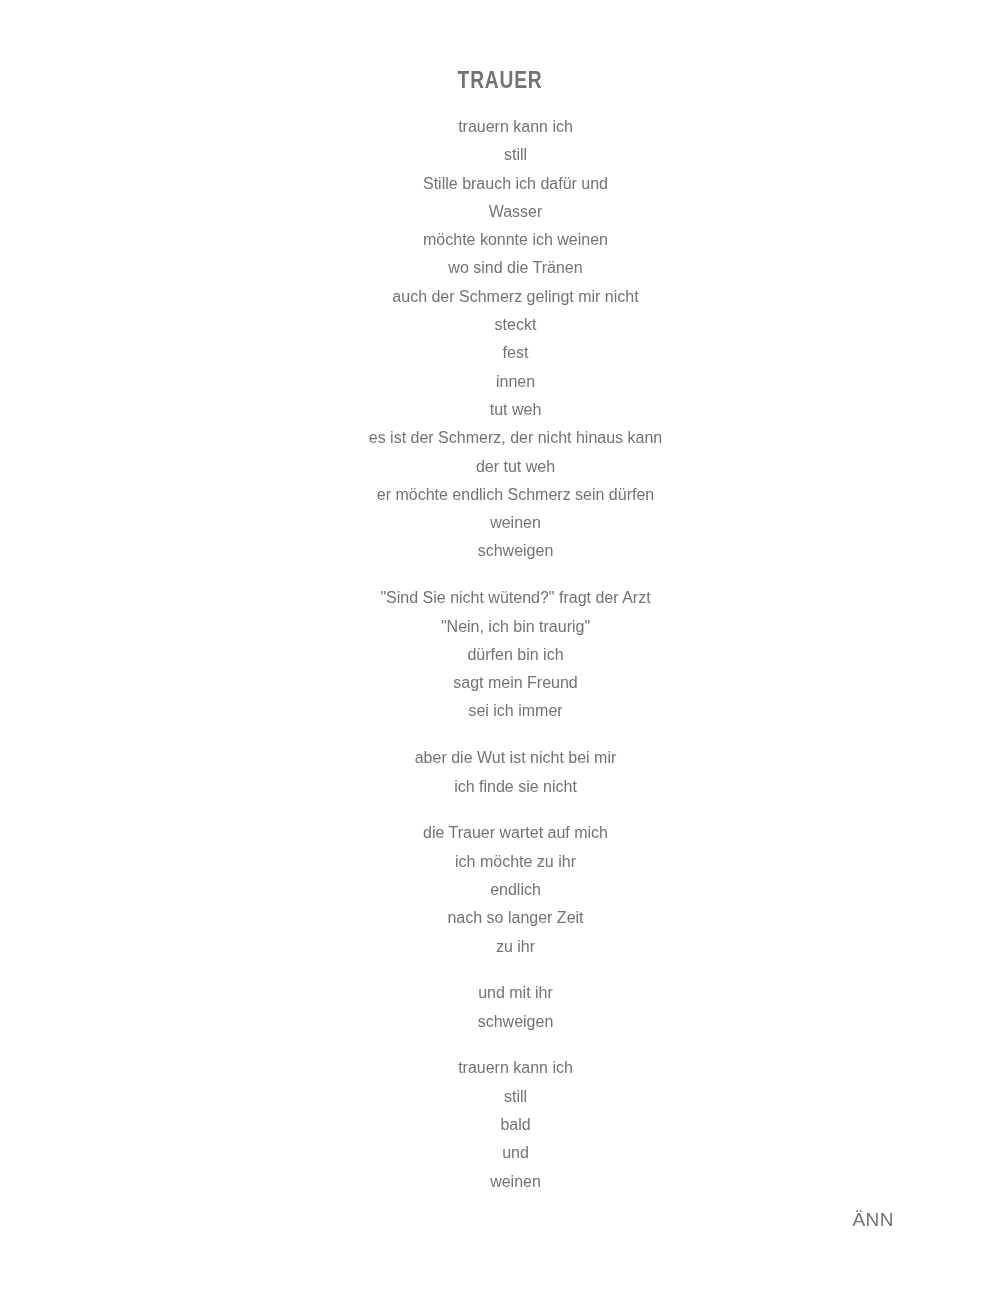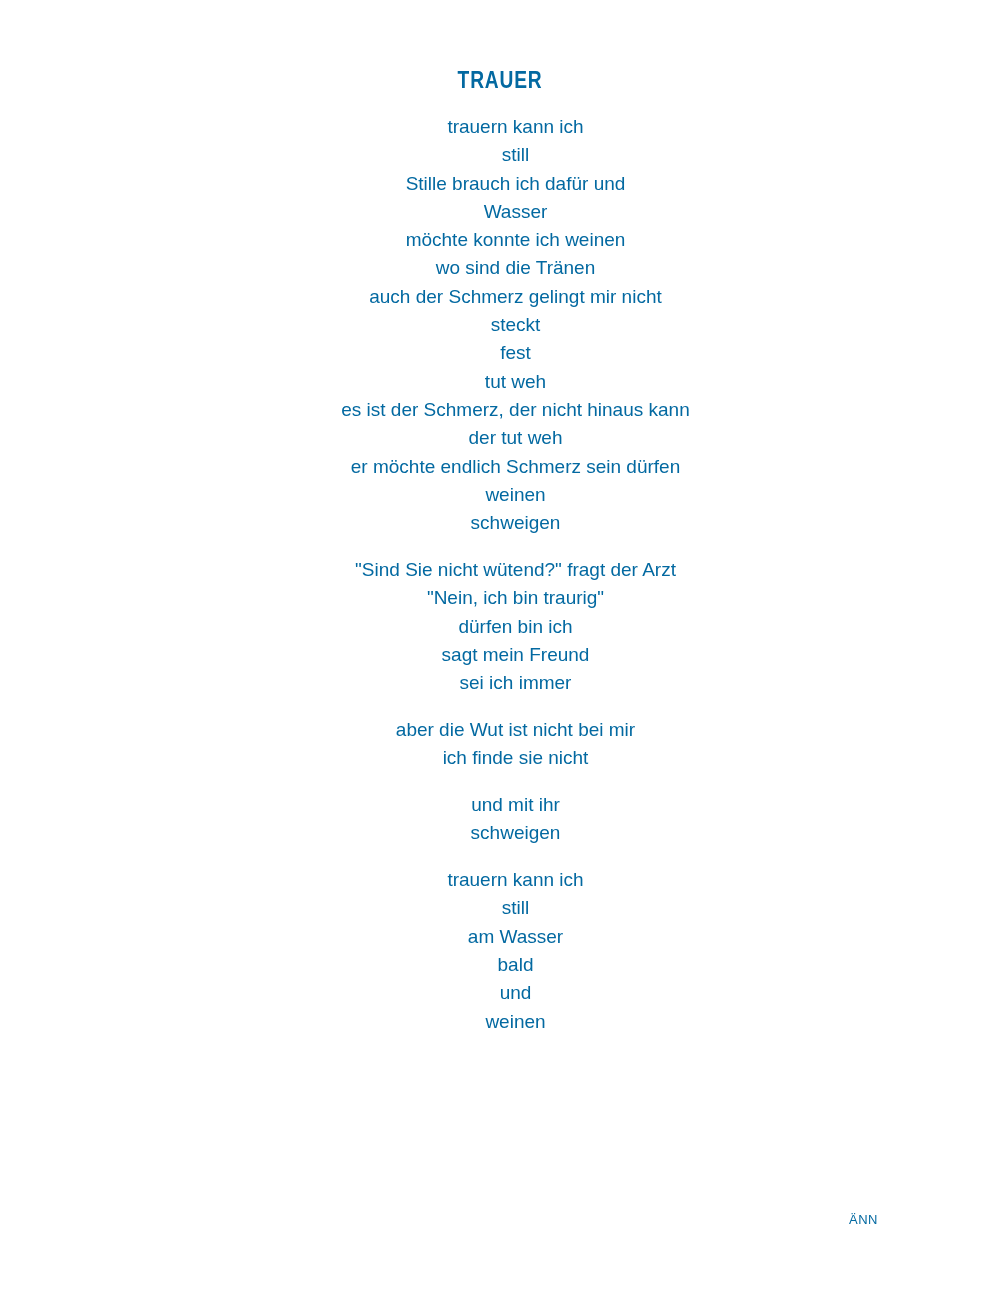--- a/index.html
+++ b/index.html
@@ -5,99 +5,106 @@
   html, body {
     margin: 0;
     padding: 0;
     background: #ffffff;
   }
   .page {
     position: relative;
     width: 1000px;
     height: 1298px;
     background: #ffffff;
-    color: #0369a1;
+    color: #737373;
     font-family: "Liberation Sans", sans-serif;
     overflow: hidden;
   }
   .title {
     margin: 68px 0 21px 0;
     font-size: 24px;
     line-height: 24px;
     font-weight: 700;
     letter-spacing: 1px;
     text-align: center;
     transform: scaleX(0.8);
     transform-origin: 50% 50%;
   }
   .poem {
     text-align: center;
-    font-size: 19px;
+    font-size: 16px;
     padding-left: 31px;
   }
   .stanza {
     margin: 0 0 18.5px 0;
   }
   .stanza:last-child {
     margin-bottom: 0;
   }
   .line {
     line-height: 28.3px;
     white-space: pre;
   }
   .signature {
     position: absolute;
     top: 1212px;
-    right: 122px;
-    font-size: 13px;
+    right: 106px;
+    font-size: 19px;
     line-height: 15px;
     letter-spacing: 0.5px;
   }
 </style>
 </head>
 <body>
 
 <div class="page">
   <h1 class="title">TRAUER</h1>
   <div class="poem" id="poem">
       <div class="stanza">
         <div class="line">trauern kann ich</div>
         <div class="line">still</div>
         <div class="line">Stille brauch ich dafür und</div>
         <div class="line">Wasser</div>
         <div class="line">möchte konnte ich weinen</div>
         <div class="line">wo sind die Tränen</div>
         <div class="line">auch der Schmerz gelingt mir nicht</div>
         <div class="line">steckt</div>
         <div class="line">fest</div>
+        <div class="line">innen</div>
         <div class="line">tut weh</div>
         <div class="line">es ist der Schmerz, der nicht hinaus kann</div>
         <div class="line">der tut weh</div>
         <div class="line">er möchte endlich Schmerz sein dürfen</div>
         <div class="line">weinen</div>
         <div class="line">schweigen</div>
       </div>
       <div class="stanza">
         <div class="line">"Sind Sie nicht wütend?" fragt der Arzt</div>
         <div class="line">"Nein, ich bin traurig"</div>
         <div class="line">dürfen bin ich</div>
         <div class="line">sagt mein Freund</div>
         <div class="line">sei ich immer</div>
       </div>
       <div class="stanza">
         <div class="line">aber die Wut ist nicht bei mir</div>
         <div class="line">ich finde sie nicht</div>
       </div>
       <div class="stanza">
+        <div class="line">die Trauer wartet auf mich</div>
+        <div class="line">ich möchte zu ihr</div>
+        <div class="line">endlich</div>
+        <div class="line">nach so langer Zeit</div>
+        <div class="line">zu ihr</div>
+      </div>
+      <div class="stanza">
         <div class="line">und mit ihr</div>
         <div class="line">schweigen</div>
       </div>
       <div class="stanza">
         <div class="line">trauern kann ich</div>
         <div class="line">still</div>
-        <div class="line">am Wasser</div>
         <div class="line">bald</div>
         <div class="line">und</div>
         <div class="line">weinen</div>
       </div>
     </div>
   <div class="signature">ÄNN</div>
 </div>
 
 </body></html>

